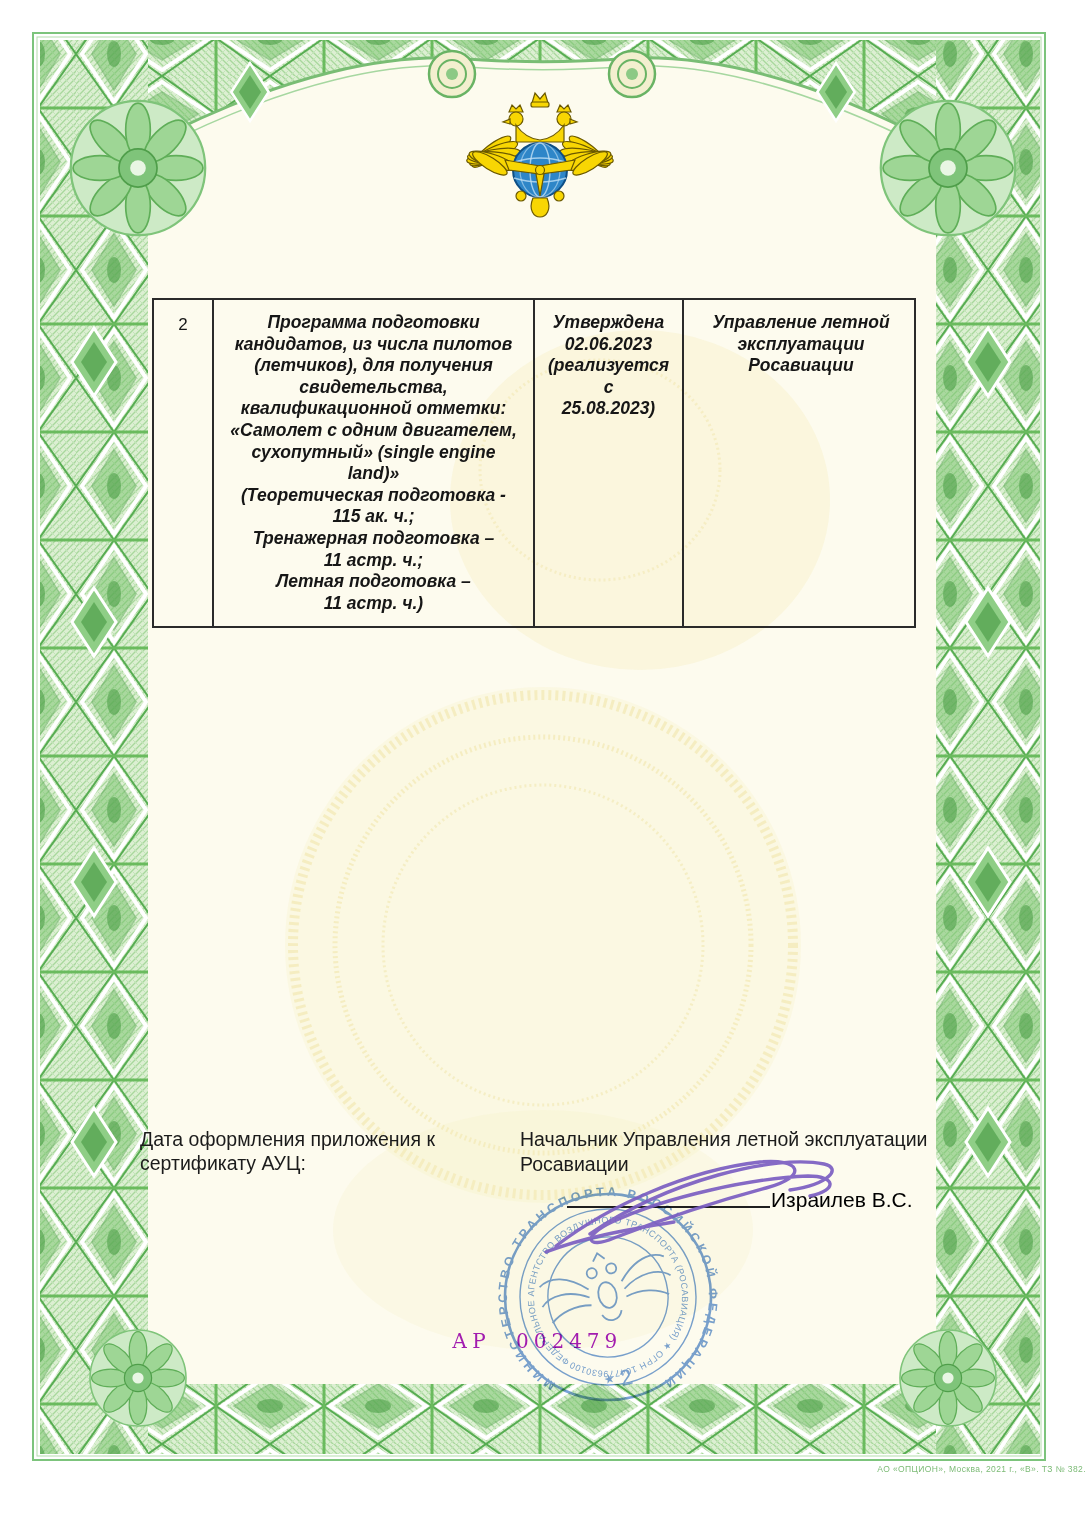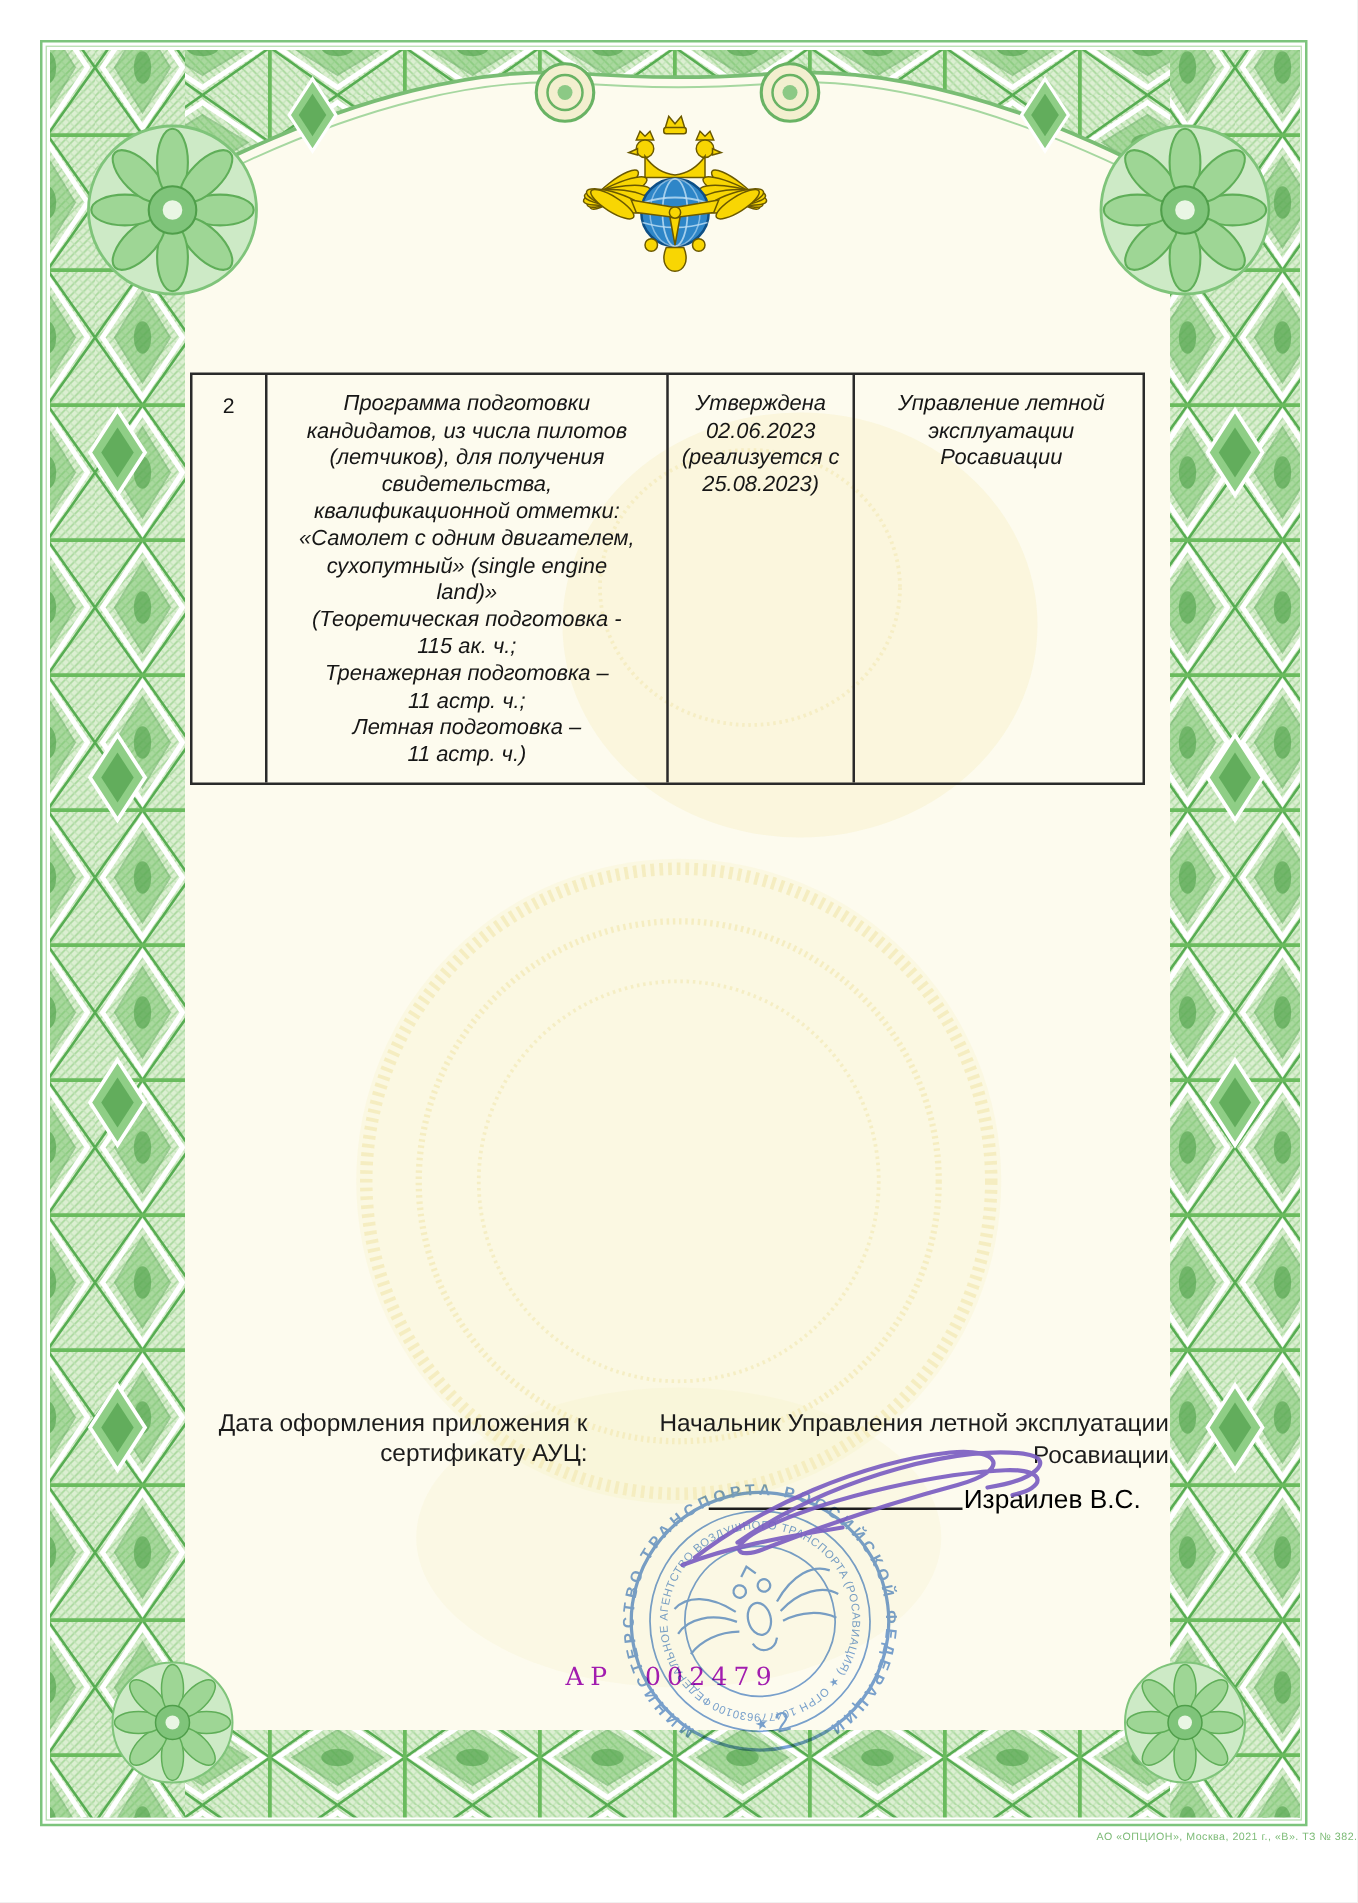--- a/index.html
+++ b/index.html
@@ -5,25 +5,25 @@
   html,body{margin:0;padding:0;background:#e8e8e8}
   .page{position:relative;width:1086px;height:1522px;margin:0 auto;background:#ffffff;
         font-family:"Liberation Sans",sans-serif;overflow:hidden}
   .abs{position:absolute}
   .bgsvg{left:0;top:0}
   .emblem{left:465px;top:86px}
   .cert-table{left:152px;top:298px;width:764px;height:330px;display:grid;
               grid-template-columns:60px 321px 149px 234px;
               border:2.5px solid #2a2a2a;box-sizing:border-box}
   .tcell{border-right:2px solid #2a2a2a;padding:12px 8px 0 8px;text-align:center;
-         font-style:italic;font-weight:normal;font-size:17.5px;line-height:21.6px;
+         font-style:italic;font-weight:bold;font-size:17.5px;line-height:21.6px;
          color:#161616;white-space:pre-line;box-sizing:border-box}
   .tcell:last-child{border-right:none}
   .c1{font-style:normal;font-weight:normal;font-size:17px;padding-top:14px}
-  .block{white-space:pre-line;text-align:right;color:#1b1b1b}
+  .block{white-space:pre-line;text-align:left;color:#1b1b1b}
   .date-label{left:140px;top:1127px;width:330px;font-size:19.5px;line-height:24px}
   .date-value{left:140px;top:1194px;width:330px;font-size:19.5px}
   .chief{left:520px;top:1127px;width:415px;font-size:19.5px;line-height:25px}
   .sign-line{left:567px;top:1206px;width:203px;height:0;border-top:2px solid #1f1f1f}
   .sign-name{left:771px;top:1188px;font-size:21px;color:#000000}
   .serial{left:452px;top:1329px;font-family:"DejaVu Serif",serif;font-size:20px;
           letter-spacing:5px;word-spacing:14px;color:#a21caf}
   .fineprint{left:0;top:1464px;width:1086px;text-align:right;font-size:8.5px;
              color:#7dbb77;letter-spacing:.4px}
   .stamp{left:486px;top:1175px;opacity:.82;mix-blend-mode:multiply}

